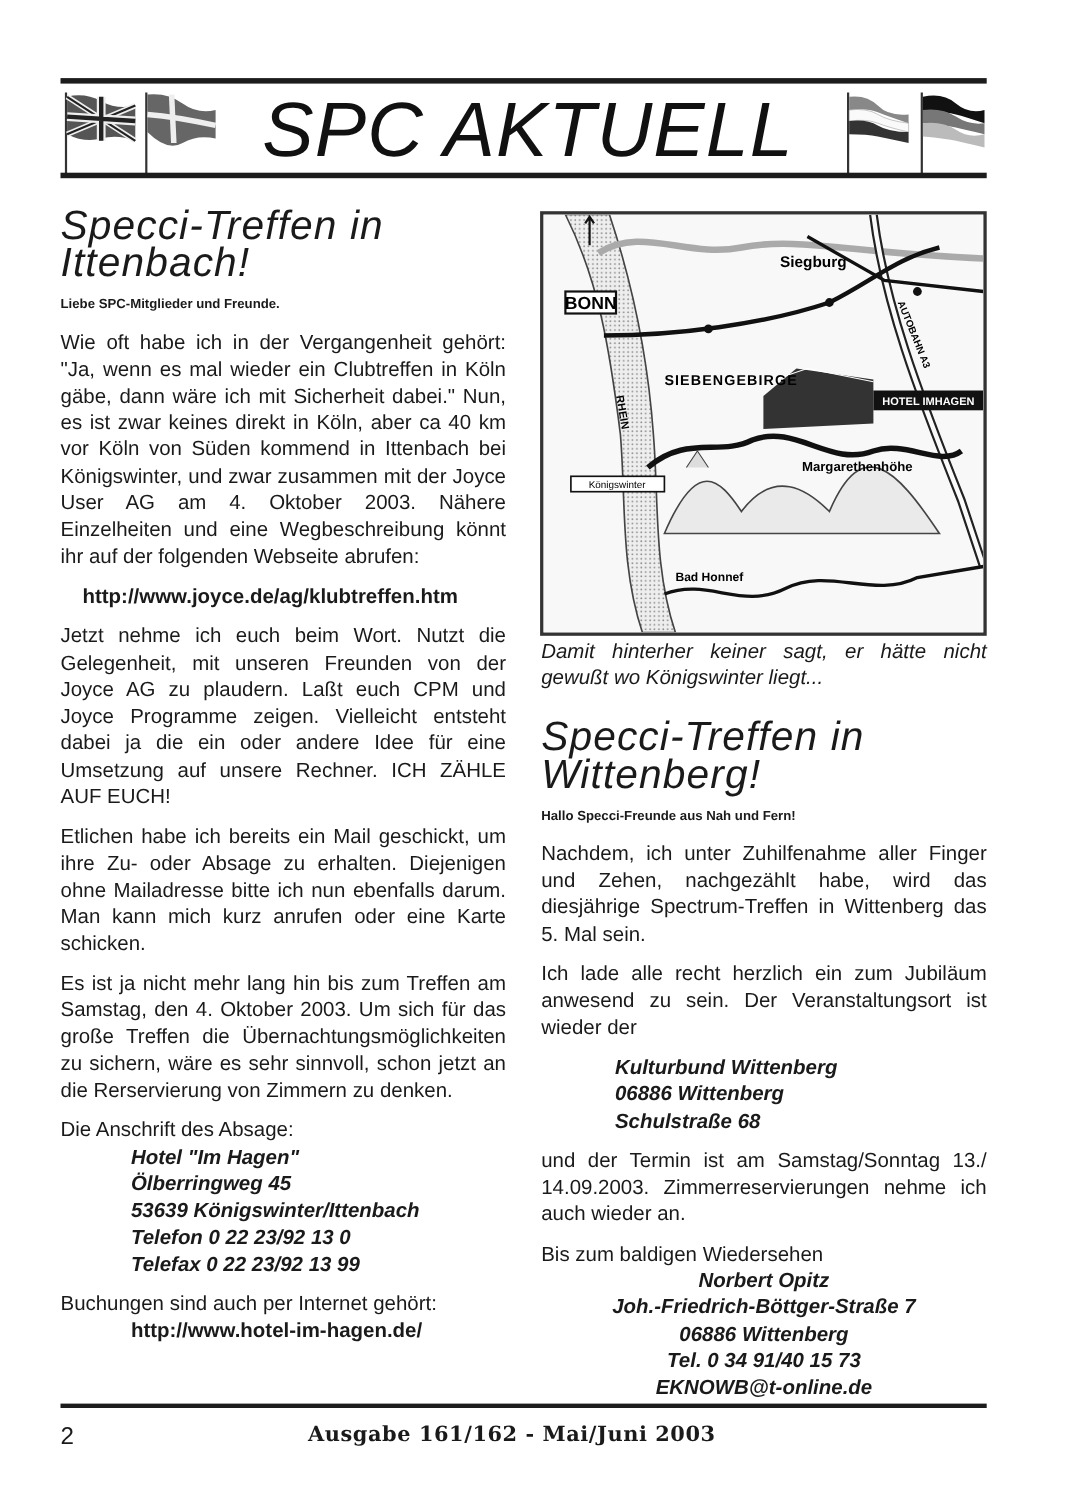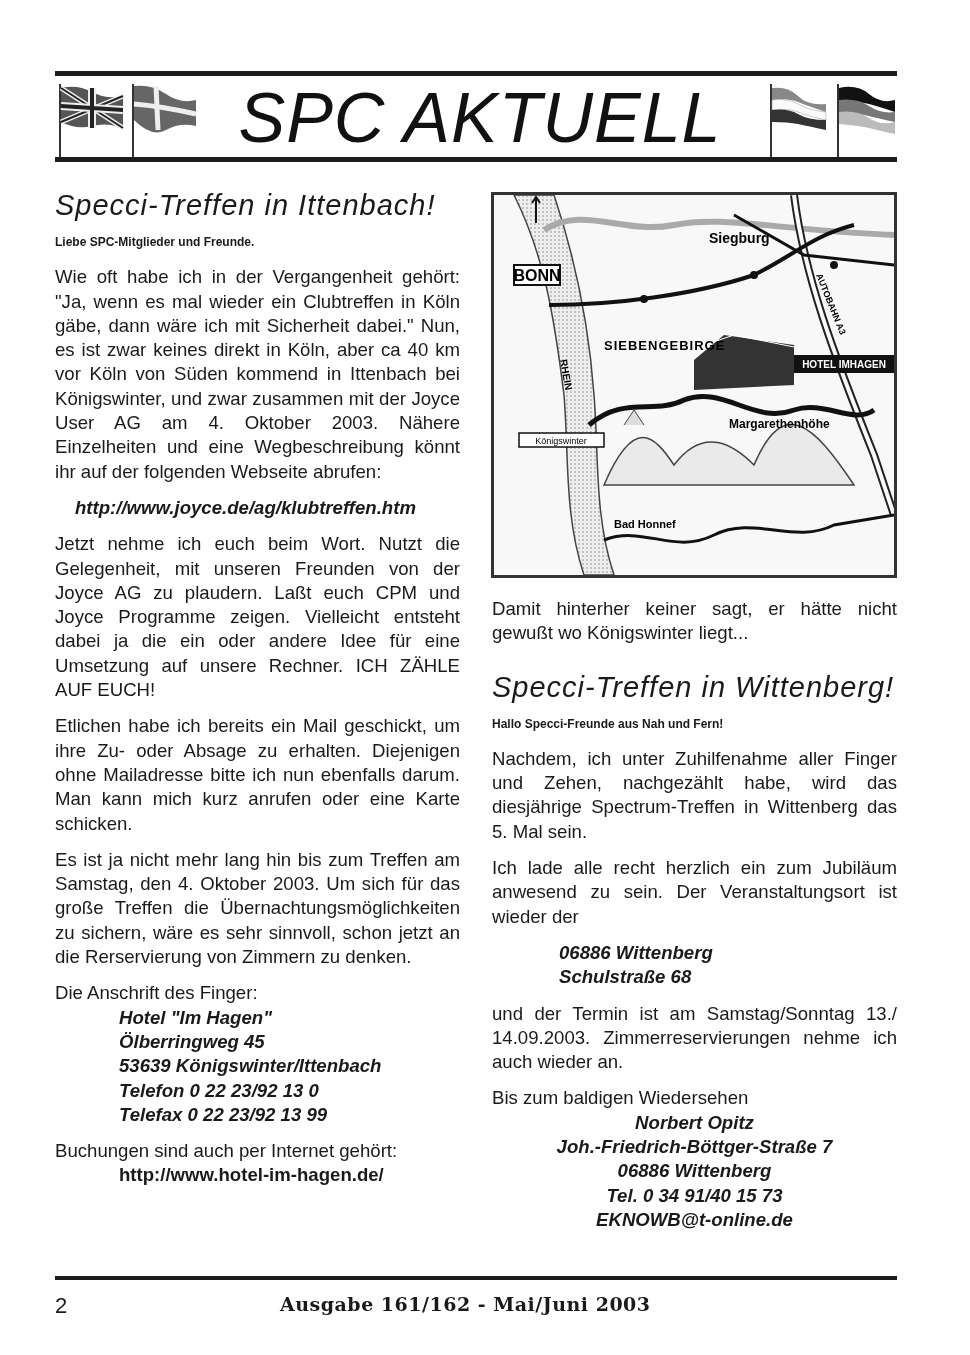--- a/index.html
+++ b/index.html
@@ -9,31 +9,31 @@
   #rule-top { top:71px; height:5px; }
   #rule-mid { top:157px; height:5px; }
   #rule-foot { top:1276px; height:4px; }
   .flag { position:absolute; top:82px; width:40px; height:76px; }
   .masthead { position:absolute; left:210px; top:78px; width:540px; text-align:center;
               font-family:"Liberation Sans", sans-serif; font-weight:normal; font-style:italic;
               font-size:70px; letter-spacing:1px; color:#111; line-height:80px; }
   .col { position:absolute; font-size:18.6px; line-height:24.3px; }
   #col-left { left:55px; top:188px; width:405px; }
   #col-right { left:492px; top:580px; width:405px; }
-  .h2 { font-style:italic; font-size:29px; line-height:34px; letter-spacing:1px; margin:0 0 8px 0; }
+  .h2 { font-style:italic; font-size:37px; line-height:34px; letter-spacing:1px; margin:0 0 8px 0; }
   .h3 { font-weight:bold; font-size:12px; margin:0 0 11px 0; }
   .p { text-align:justify; margin:0 0 12px 0; }
   .bi { font-weight:bold; font-style:italic; }
   .indent { padding-left:64px; }
-  .url { font-weight:bold; font-style:italic; padding-left:20px; margin:0 0 12px 0; }
+  .url { font-weight:bold; padding-left:20px; margin:0 0 12px 0; }
   .url2 { font-weight:bold; padding-left:64px; }
   .right { text-align:center; }
   .map { position:absolute; left:491px; top:192px; width:406px; height:386px;
          border:3px solid #333; box-sizing:border-box; background:#f6f6f6; overflow:hidden; }
-  .caption { text-align:justify; margin:17px 0 24px 0; }
+  .caption { font-style:italic; text-align:justify; margin:0 0 24px 0; }
   .footer-page { position:absolute; left:55px; top:1293px; font-size:22px; }
   .footer-issue { position:absolute; left:280px; top:1293px; font-family:"DejaVu Serif", serif;
                   font-weight:bold; font-size:19px; letter-spacing:0.5px; }
 </style>
 </head>
 <body>
 
 <div class="rule" id="rule-top"></div>
 
 <svg class="flag" style="left:57px;width:70px" viewBox="0 0 70 76">
@@ -69,21 +69,21 @@
 <div class="rule" id="rule-mid"></div>
 
 <div class="col" id="col-left">
   <div class="h2">Specci-Treffen in Ittenbach!</div>
   <div class="h3">Liebe SPC-Mitglieder und Freunde.</div>
   <div class="p">Wie oft habe ich in der Vergangenheit gehört: "Ja, wenn es mal wieder ein Clubtreffen in Köln gäbe, dann wäre ich mit Sicherheit dabei." Nun, es ist zwar keines direkt in Köln, aber ca 40 km vor Köln von Süden kommend in Ittenbach bei Königswinter, und zwar zusammen mit der Joyce User AG am 4. Oktober 2003. Nähere Einzelheiten und eine Wegbeschreibung könnt ihr auf der folgenden Webseite abrufen:</div>
   <div class="url">http://www.joyce.de/ag/klubtreffen.htm</div>
   <div class="p">Jetzt nehme ich euch beim Wort. Nutzt die Gelegenheit, mit unseren Freunden von der Joyce AG zu plaudern. Laßt euch CPM und Joyce Programme zeigen. Vielleicht entsteht dabei ja die ein oder andere Idee für eine Umsetzung auf unsere Rechner. ICH ZÄHLE AUF EUCH!</div>
   <div class="p">Etlichen habe ich bereits ein Mail geschickt, um ihre Zu- oder Absage zu erhalten. Diejenigen ohne Mailadresse bitte ich nun ebenfalls darum. Man kann mich kurz anrufen oder eine Karte schicken.</div>
   <div class="p">Es ist ja nicht mehr lang hin bis zum Treffen am Samstag, den 4. Oktober 2003. Um sich für das große Treffen die Übernachtungsmöglichkeiten zu sichern, wäre es sehr sinnvoll, schon jetzt an die Rerservierung von Zimmern zu denken.</div>
-  <div>Die Anschrift des Finger:</div>
+  <div>Die Anschrift des Absage:</div>
   <div class="bi indent">
     <div>Hotel "Im Hagen"</div>
     <div>Ölberringweg 45</div>
     <div>53639 Königswinter/Ittenbach</div>
     <div>Telefon 0 22 23/92 13 0</div>
     <div>Telefax  0 22 23/92 13 99</div>
   </div>
   <div style="height:12px"></div>
   <div>Buchungen sind auch per Internet gehört:</div>
   <div class="url2">http://www.hotel-im-hagen.de/</div>
@@ -139,20 +139,21 @@
   </svg>
 </div>
 
 <div class="col" id="col-right">
   <div class="caption">Damit hinterher keiner sagt, er hätte nicht gewußt wo Königswinter liegt...</div>
   <div class="h2">Specci-Treffen in Wittenberg!</div>
   <div class="h3">Hallo Specci-Freunde aus Nah und Fern!</div>
   <div class="p">Nachdem, ich unter Zuhilfenahme aller Finger und Zehen, nachgezählt habe, wird das diesjährige Spectrum-Treffen in Wittenberg das 5. Mal sein.</div>
   <div class="p">Ich lade alle recht herzlich ein zum Jubiläum anwesend zu sein. Der Veranstaltungsort ist wieder der</div>
   <div class="bi indent" style="padding-left:67px;margin-bottom:12px">
+    <div>Kulturbund Wittenberg</div>
     <div>06886 Wittenberg</div>
     <div>Schulstraße 68</div>
   </div>
   <div class="p">und der Termin ist am Samstag/Sonntag 13./ 14.09.2003. Zimmerreservierungen nehme ich auch wieder an.</div>
   <div>Bis zum baldigen Wiedersehen</div>
   <div class="bi right">
     <div>Norbert Opitz</div>
     <div>Joh.-Friedrich-Böttger-Straße 7</div>
     <div>06886 Wittenberg</div>
     <div>Tel. 0 34 91/40 15 73</div>

